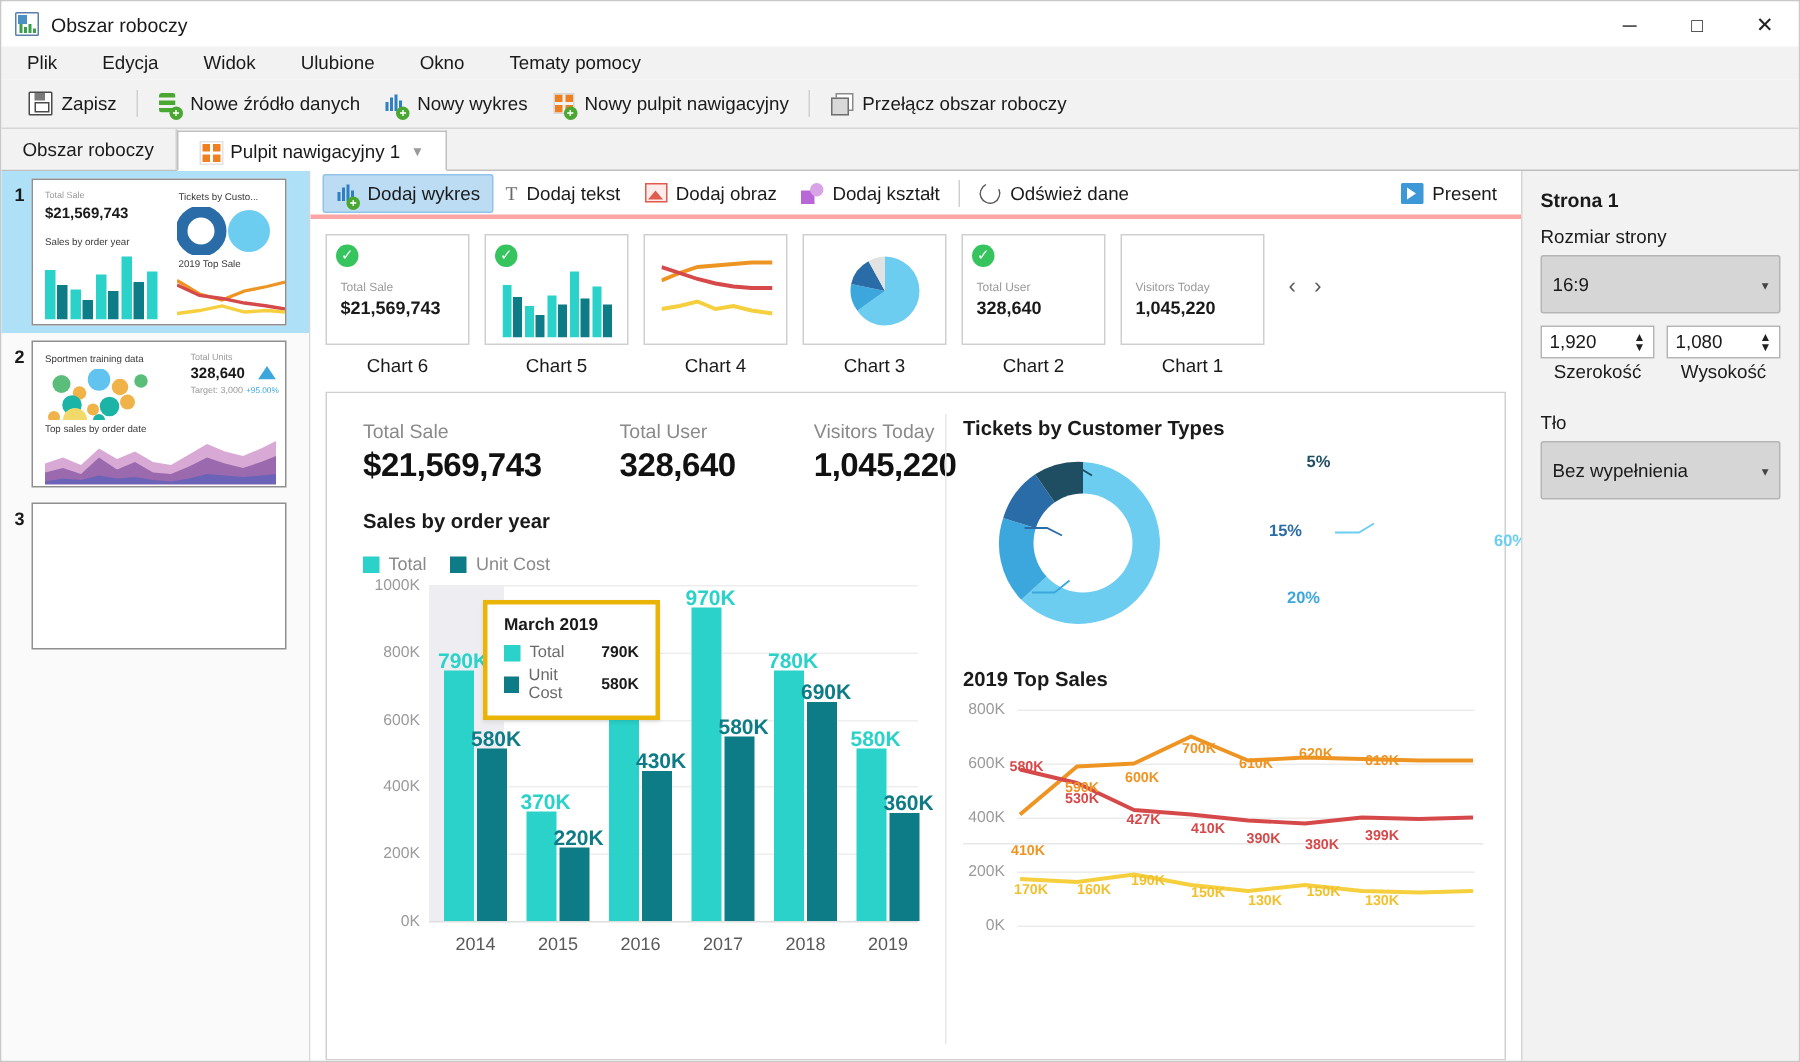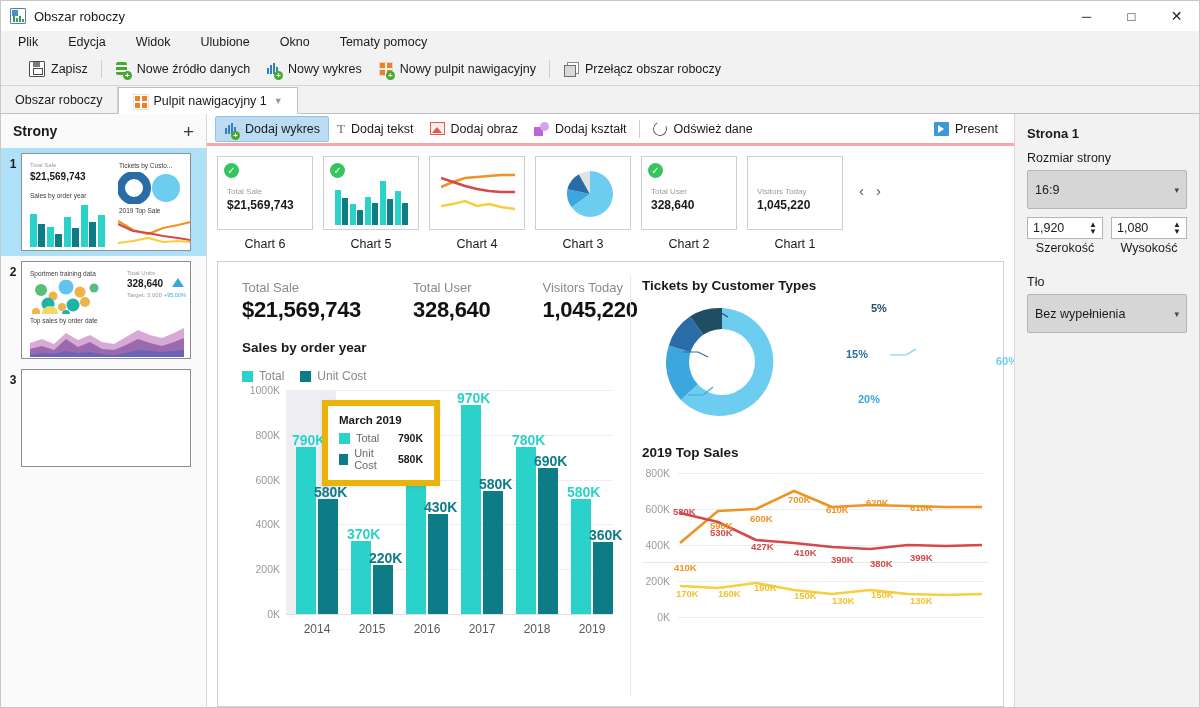--- a/index.html
+++ b/index.html
@@ -31,21 +31,21 @@
              font-size:13px; color:#222; }
   .win-btn.close { font-size:14px; }
 
   
   .menubar { height:22px; display:flex; align-items:center; background:#f2f2f2;
              padding-left:10px; gap:16px; flex:none; }
   .menu-item { font-size:12.5px; color:#1a1a1a; padding:2px 7px; }
 
   
   .toolbar { height:33px; display:flex; align-items:center; background:#f2f2f2;
-             padding-left:20px; border-bottom:1px solid #d6d6d6; flex:none; }
+             padding-left:10px; border-bottom:1px solid #d6d6d6; flex:none; }
   .tb-btn { display:flex; align-items:center; gap:6px; padding:3px 8px; font-size:12.5px;
             color:#1a1a1a; }
   .tb-sep { width:1px; height:18px; background:#cfcfcf; margin:0 5px; }
   .ic { width:16px; height:16px; position:relative; display:inline-block; flex:none; }
 
   
   .ic-save { border:1.4px solid #4a4a4a; border-radius:1px; background:#fff; }
   .ic-save:before { content:""; position:absolute; left:2.5px; top:0; width:7px; height:5px;
                     background:#7a7a7a; }
   .ic-save:after { content:""; position:absolute; left:2.5px; bottom:1px; width:8px; height:5px;
@@ -191,21 +191,21 @@
 
   .vdiv { position:absolute; left:412px; top:14px; bottom:10px; width:1px; background:#e8e8e8; }
   .hdiv { position:absolute; left:424px; right:14px; height:1px; background:#e8e8e8; top:300px; }
 
   .axis-lbl { position:absolute; font-size:10.5px; color:#9a9a9a; text-align:right; }
   .grid-l { position:absolute; height:1px; background:#eeeeee; }
   .bar { position:absolute; bottom:0; }
   .bar-lbl { position:absolute; font-size:14px; font-weight:bold; }
   .xcat { position:absolute; font-size:12px; color:#5a5a5a; text-align:center; }
 
-  .tooltip { position:absolute; background:#fff; border:6px solid #eab308; padding:8px 11px 9px 11px;
+  .tooltip { position:absolute; background:#fff; border:3px solid #eab308; padding:8px 11px 9px 11px;
              box-shadow:0 1px 3px rgba(0,0,0,0.10); }
   .tt-title { font-size:11.5px; font-weight:bold; color:#1a1a1a; margin-bottom:6px; }
   .tt-row { display:flex; align-items:center; gap:6px; font-size:11px; color:#6a6a6a;
             margin-top:3px; }
   .tt-row .v { margin-left:auto; font-weight:bold; color:#1a1a1a; font-size:10.5px; }
 
   .pc-lbl { position:absolute; font-size:11px; font-weight:bold; }
   .ln-lbl { position:absolute; font-size:9.5px; font-weight:bold; }
 </style>
 </head>
@@ -264,24 +264,20 @@
     <div class="doctab active">
       <span class="ic-dashsm"></span>
       <span>Pulpit nawigacyjny 1</span>
       <span class="caret">▼</span>
     </div>
   </div>
 
   <div class="body">
 
     <div class="pages">
-      <div class="pages-head">
-        <div class="pages-title">Strony</div>
-        <div class="plus">+</div>
-      </div>
 
       <div class="page-row sel">
         <div class="page-num">1</div>
         <div class="page-thumb">
           <div class="t-label" style="left:8px;top:8px;">Total Sale</div>
           <div class="t-strong" style="left:8px;top:17px;">$21,569,743</div>
           <div class="t-title" style="left:8px;top:38px;">Sales by order year</div>
           <div class="t-title" style="left:97px;top:8px;">Tickets by Custo...</div>
           <div class="t-title" style="left:97px;top:53px;">2019 Top Sale</div>
 

